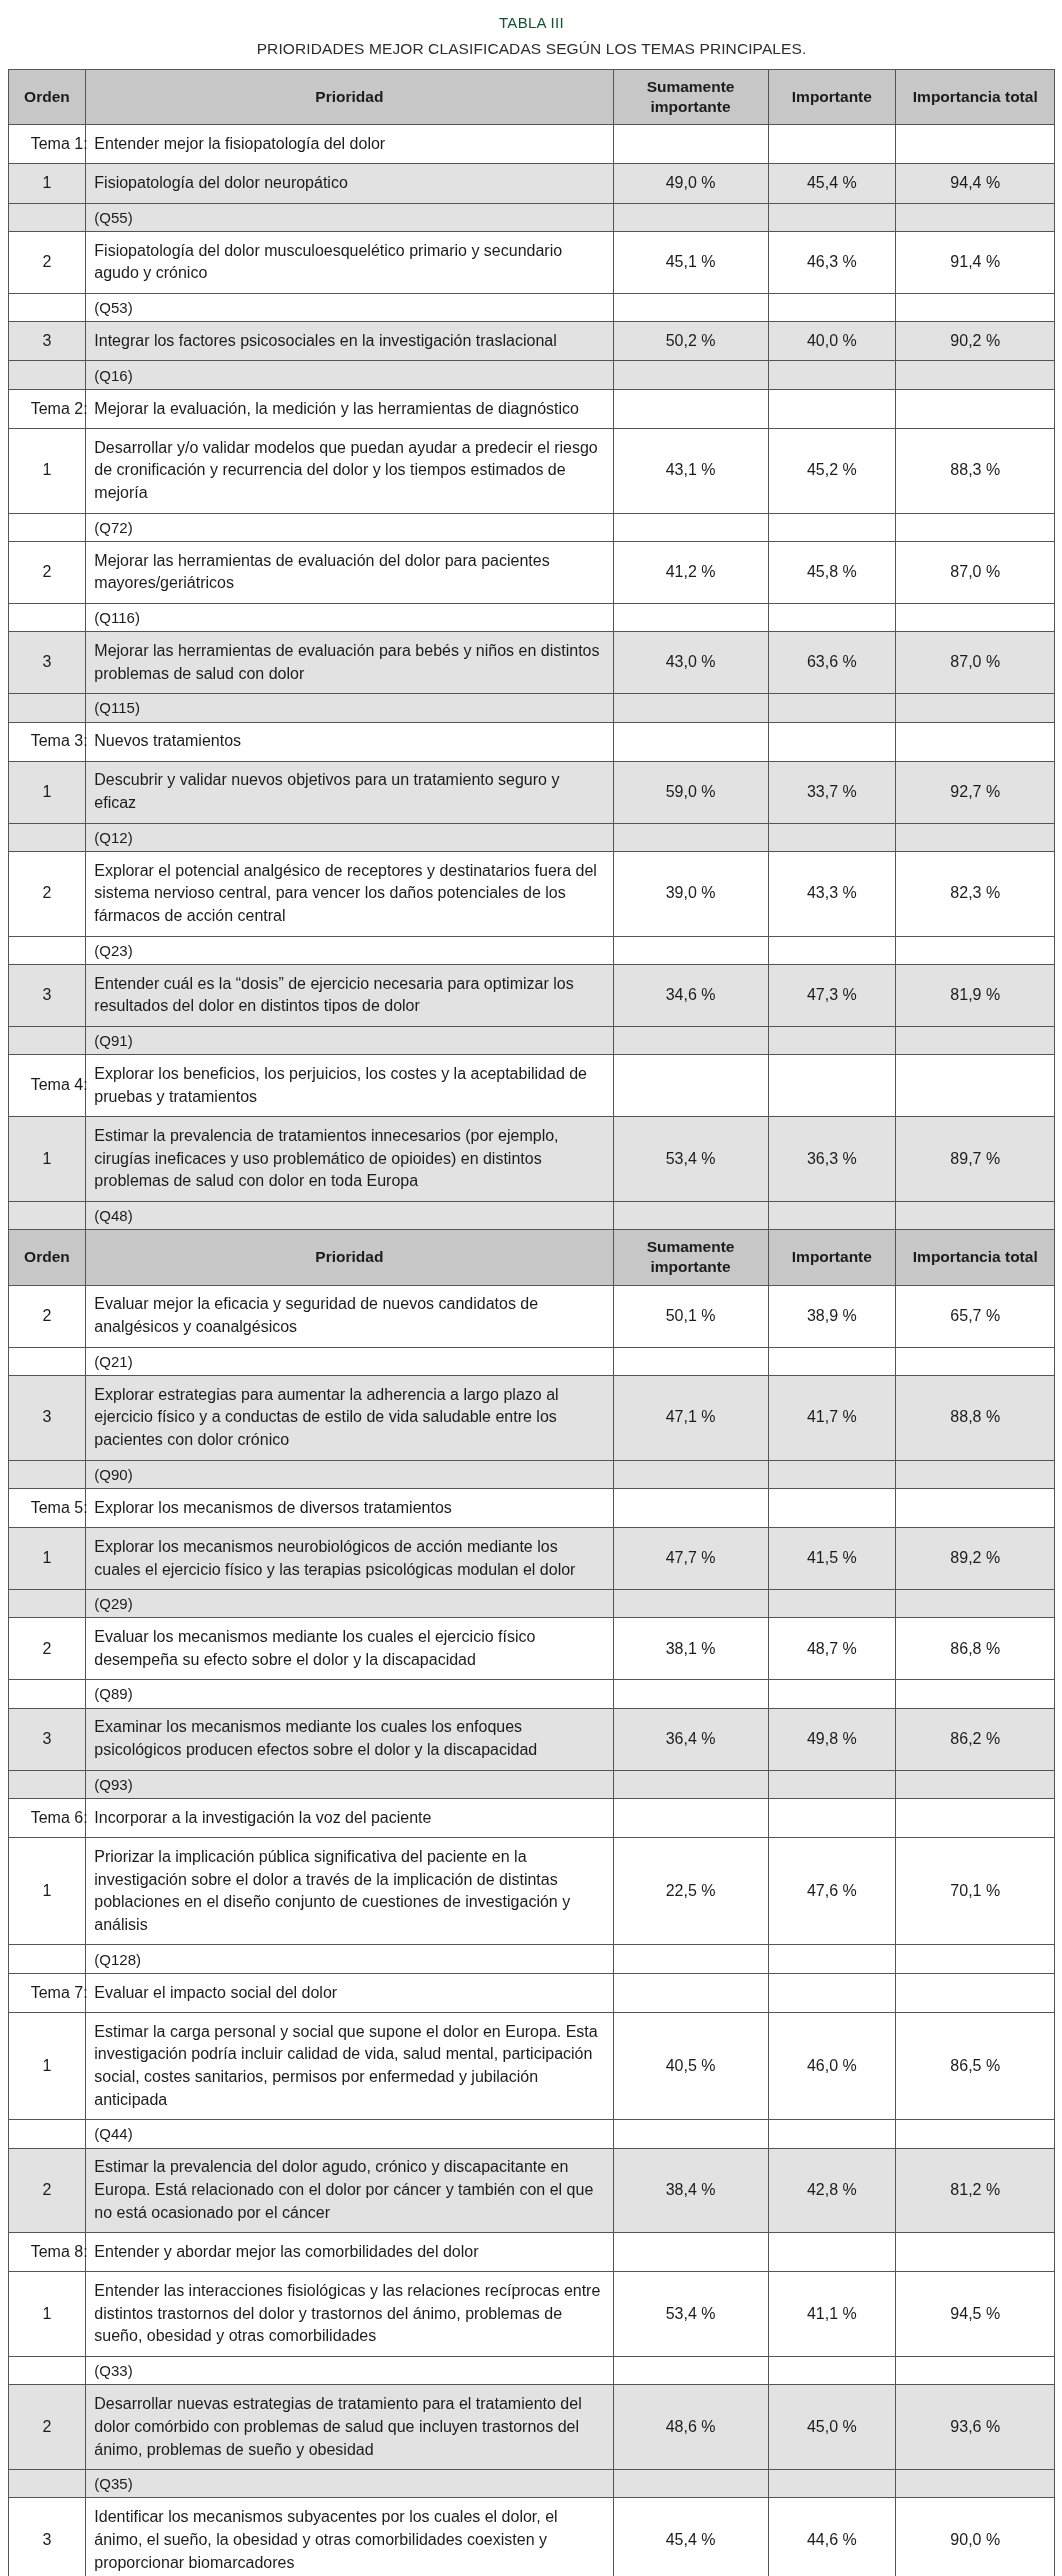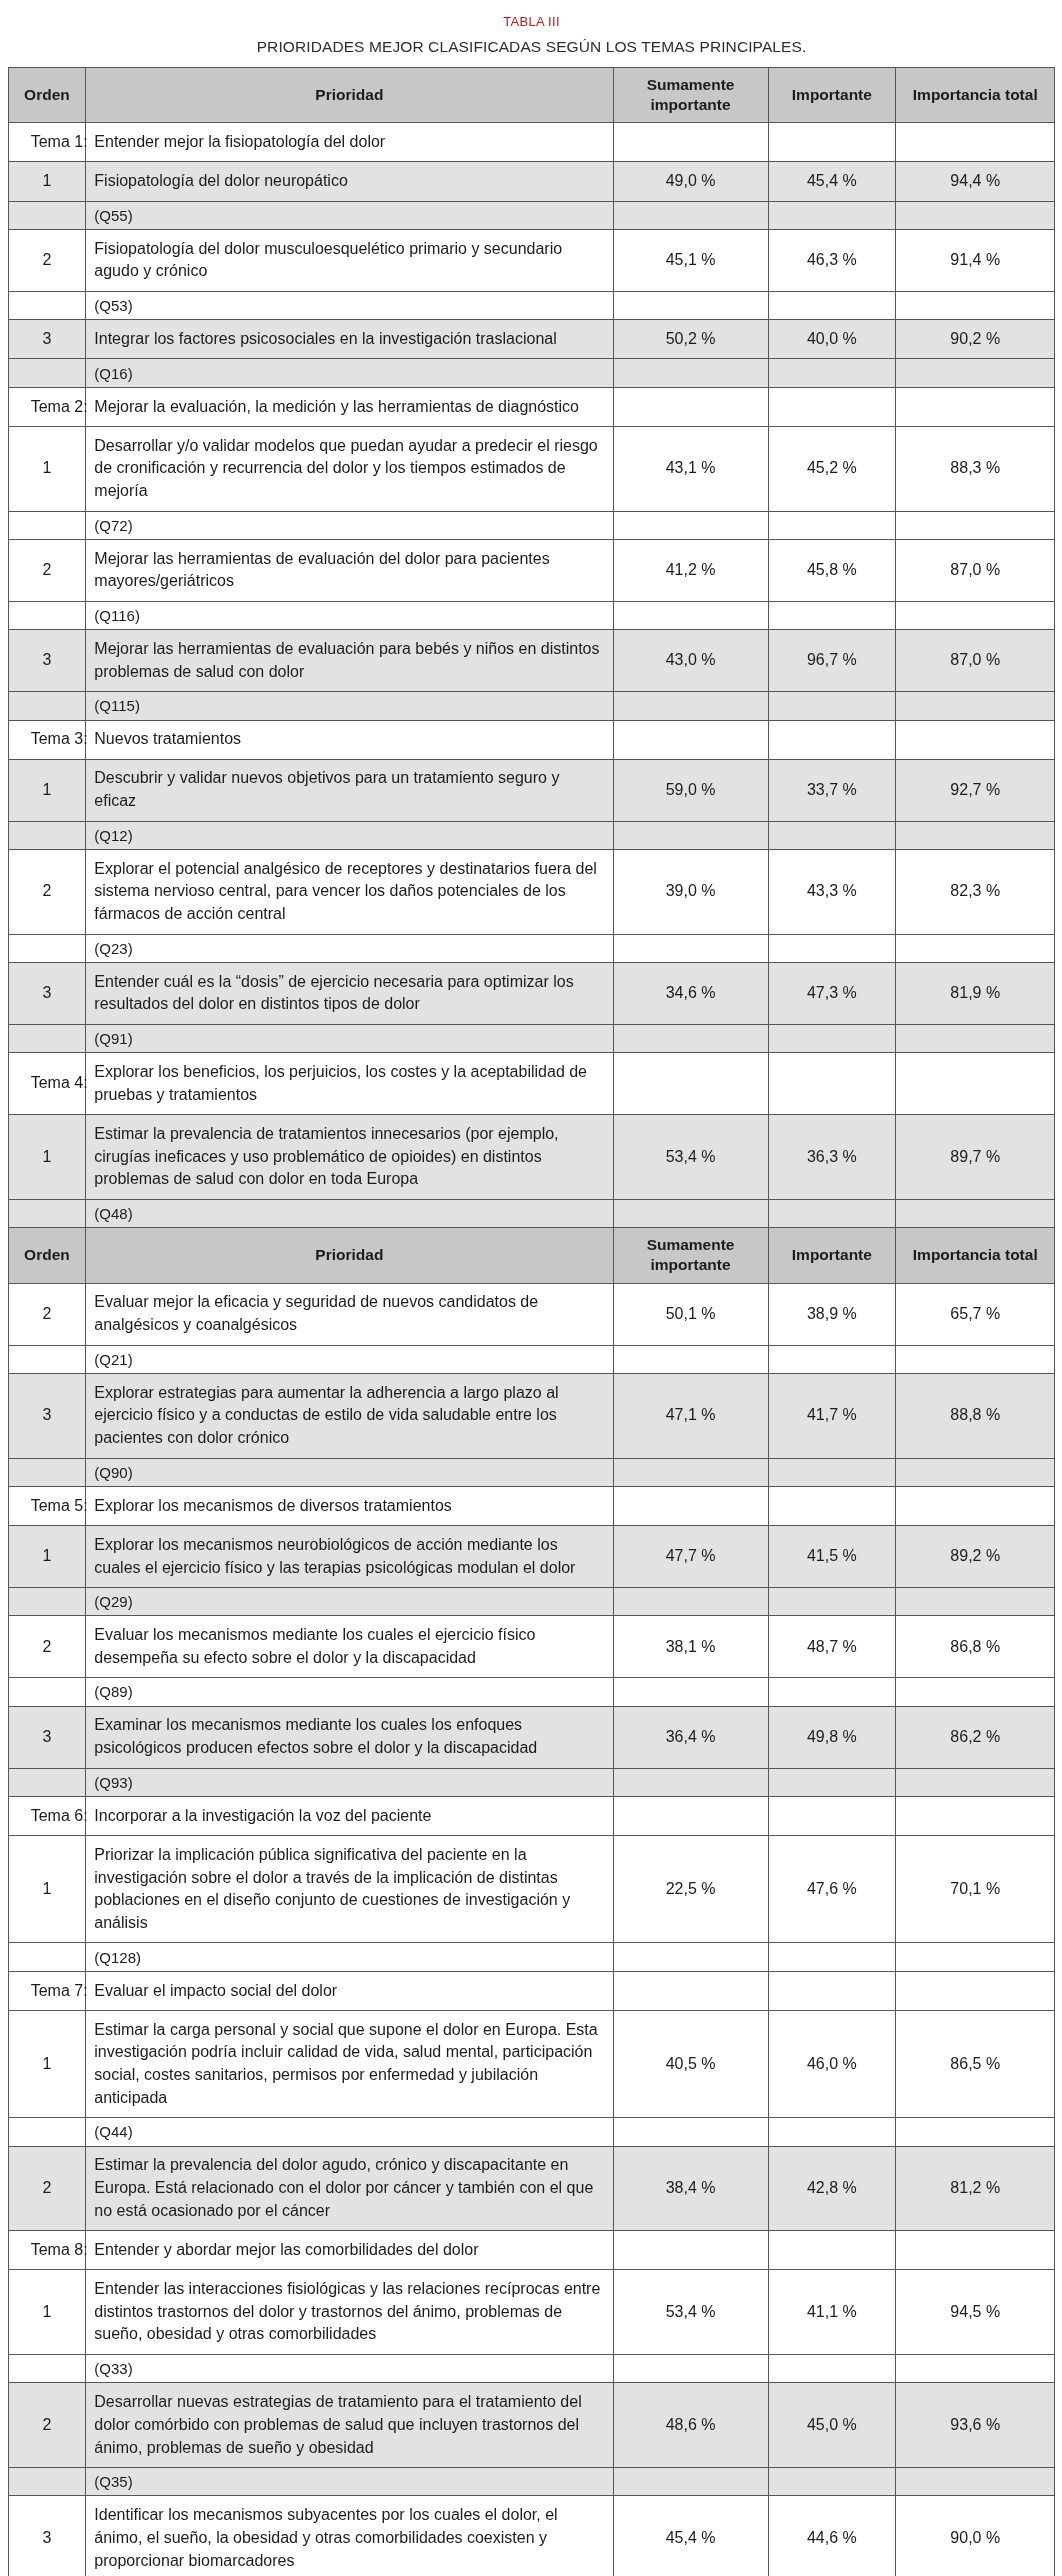--- a/index.html
+++ b/index.html
@@ -17,23 +17,23 @@
     background: #ffffff;
     color: var(--text);
     font-family: "Liberation Sans", sans-serif;
     padding: 11.3px 7.7px 15.5px 7.7px;
   }
   .title-block {
     text-align: center;
     margin: 3.1px 0 10.3px 0;
   }
   .title {
-    font-size: 13px;
+    font-size: 15px;
     letter-spacing: 0.3px;
-    color: #b91c1c;
+    color: #14532d;
   }
   .subtitle {
     font-size: 15.5px;
     letter-spacing: 0.1px;
     color: #2d2d2d;
     margin-top: 9px;
   }
   table {
     width: 100%;
     border-collapse: collapse;
@@ -174,21 +174,21 @@
         <td class="rank"></td>
         <td>(Q116)</td>
         <td class="val"></td>
         <td class="val"></td>
         <td class="val"></td>
       </tr>
       <tr class="shaded">
         <td class="rank">3</td>
         <td>Mejorar las herramientas de evaluación para bebés y niños en distintos problemas de salud con dolor</td>
         <td class="val">43,0 %</td>
-        <td class="val">96,7 %</td>
+        <td class="val">63,6 %</td>
         <td class="val">87,0 %</td>
       </tr>
       <tr class="shaded qrow">
         <td class="rank"></td>
         <td>(Q115)</td>
         <td class="val"></td>
         <td class="val"></td>
         <td class="val"></td>
       </tr>
       <tr>

